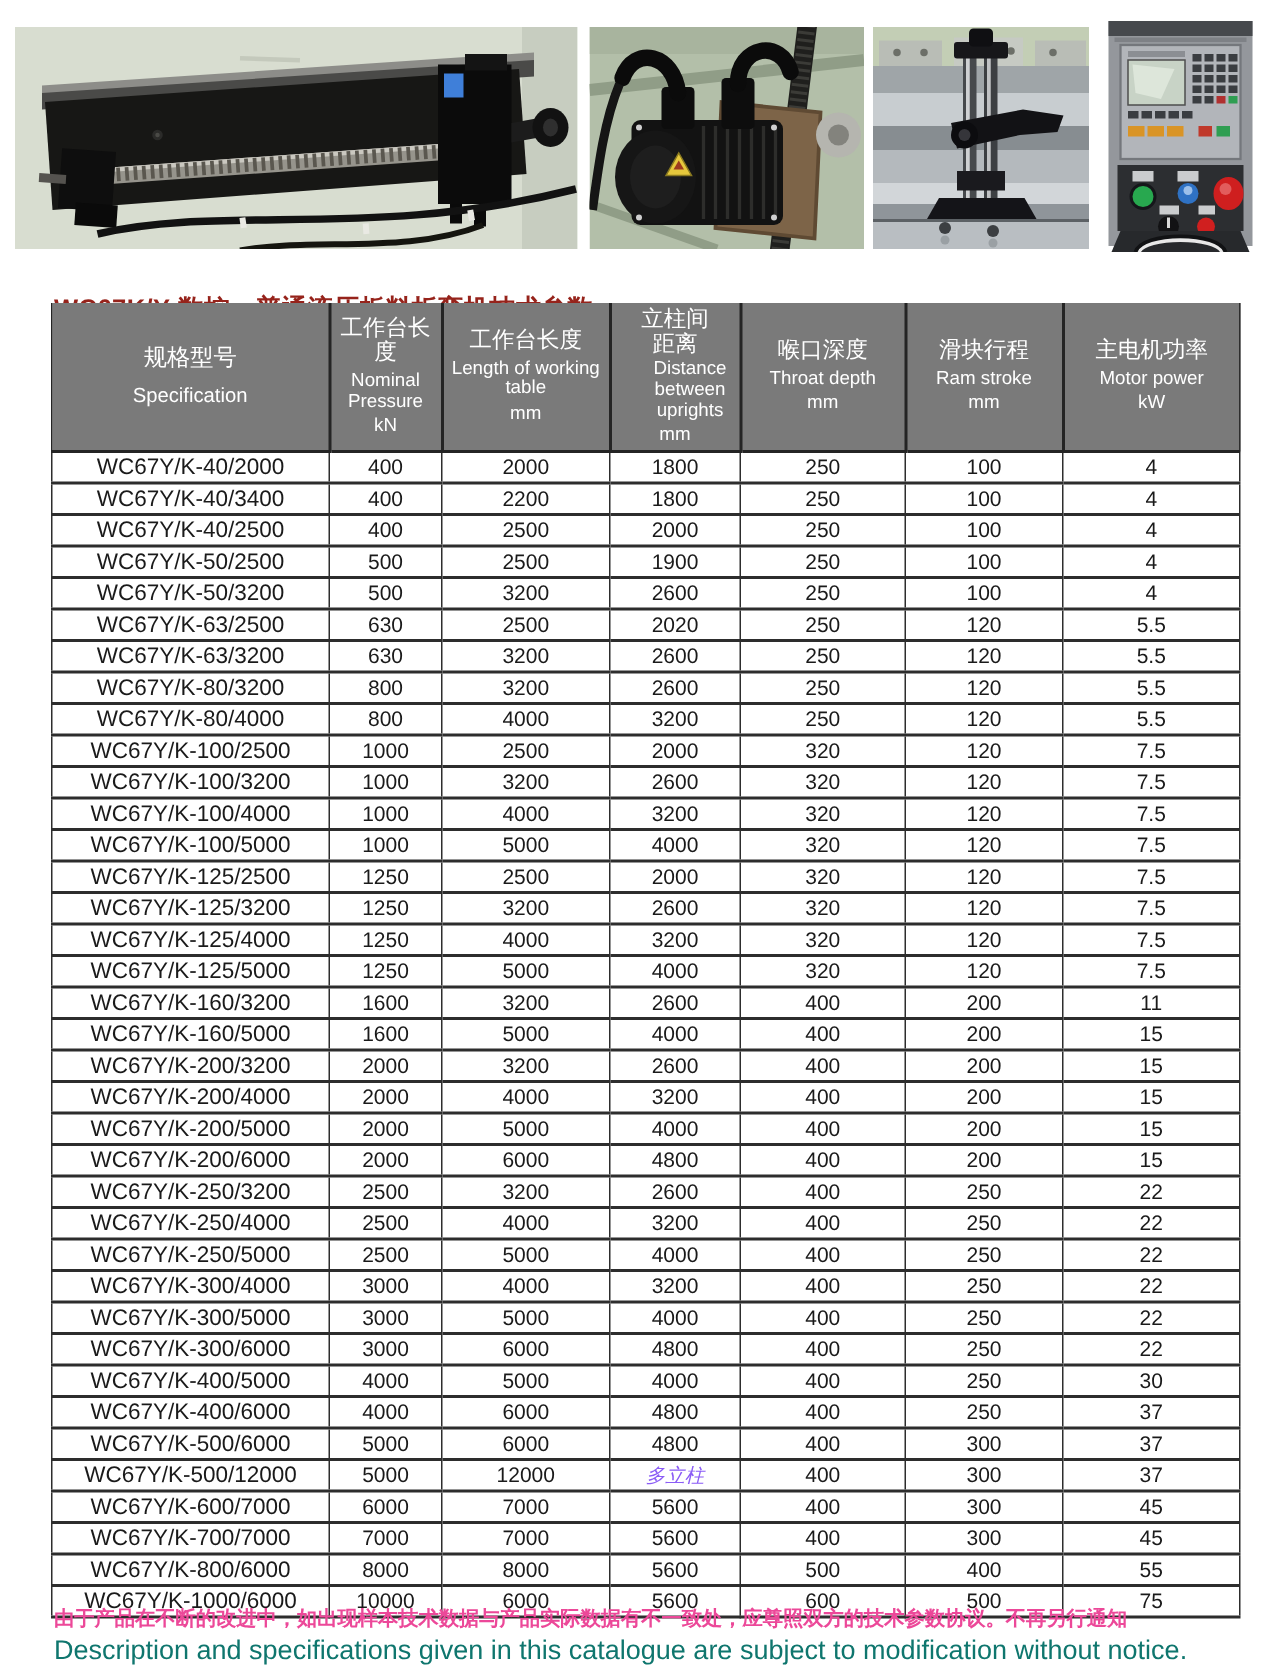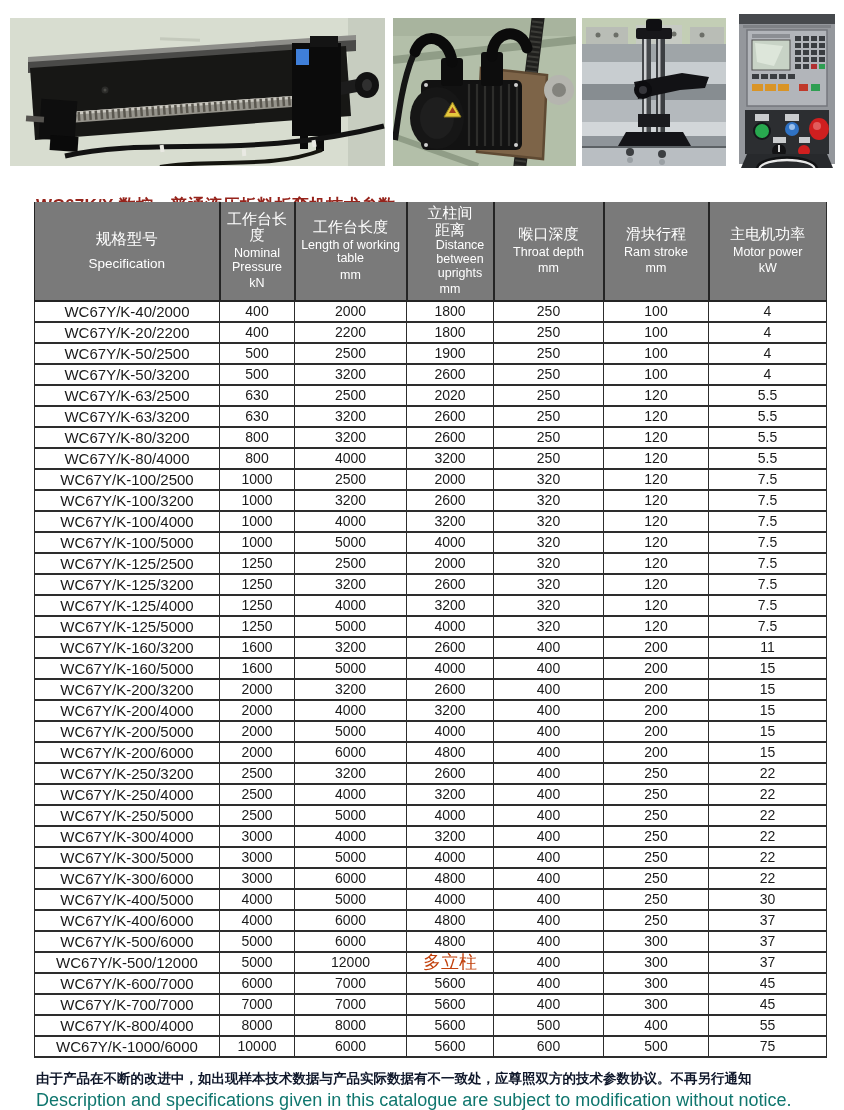--- a/index.html
+++ b/index.html
@@ -41,24 +41,24 @@
   thead th:first-child .h-en { margin-top:10px; font-size:13.5px; }
   thead th:nth-child(4) .h-cn { width:52px; margin:0 auto; }
   thead th:nth-child(4) .h-en { margin-top:1px;padding-left:20px; }
   tbody td {
     background:#ffffff; text-align:center;
     height:20px; padding:0; font-size:14px; line-height:19px; color:#1a1a1a;
     border-top:2.4px solid #2d2d2d; border-left:1.4px solid #2d2d2d;
     white-space:nowrap; overflow:hidden;
   }
   tbody td:first-child { border-left:1.8px solid #2d2d2d; font-size:15px; }
-  tbody td.muted { color:#c2410c; font-size:18px; }
+  tbody td.muted { color:#8b5cf6; font-size:13px;font-style:italic; }
   
   .footer { position:absolute; left:36px; top:1071px; width:786px; }
-  .footer-cn { font-size:13.5px; font-weight:bold; color:#0f172a; line-height:1.2; }
+  .footer-cn { font-size:13.5px; font-weight:bold; color:#ec4899; line-height:1.2; }
   .footer-en { font-size:18px; color:#0f766e; margin-top:3px; line-height:1.15; }
 </style>
 </head>
 <body>
 
 <div class="photo-strip">
 
   <div class="photo photo-1">
     <svg width="375" height="148" viewBox="0 0 375 148">
       <rect width="375" height="148" fill="#d8ddd0"></rect>
@@ -286,24 +286,33 @@
       <tr>
         <td>WC67Y/K-40/2000</td>
         <td>400</td>
         <td>2000</td>
         <td>1800</td>
         <td>250</td>
         <td>100</td>
         <td>4</td>
       </tr>
       <tr>
-        <td>WC67Y/K-20/2200</td>
+        <td>WC67Y/K-40/3400</td>
         <td>400</td>
         <td>2200</td>
         <td>1800</td>
+        <td>250</td>
+        <td>100</td>
+        <td>4</td>
+      </tr>
+      <tr>
+        <td>WC67Y/K-40/2500</td>
+        <td>400</td>
+        <td>2500</td>
+        <td>2000</td>
         <td>250</td>
         <td>100</td>
         <td>4</td>
       </tr>
       <tr>
         <td>WC67Y/K-50/2500</td>
         <td>500</td>
         <td>2500</td>
         <td>1900</td>
         <td>250</td>
@@ -583,21 +592,21 @@
       <tr>
         <td>WC67Y/K-700/7000</td>
         <td>7000</td>
         <td>7000</td>
         <td>5600</td>
         <td>400</td>
         <td>300</td>
         <td>45</td>
       </tr>
       <tr>
-        <td>WC67Y/K-800/4000</td>
+        <td>WC67Y/K-800/6000</td>
         <td>8000</td>
         <td>8000</td>
         <td>5600</td>
         <td>500</td>
         <td>400</td>
         <td>55</td>
       </tr>
       <tr>
         <td>WC67Y/K-1000/6000</td>
         <td>10000</td>

